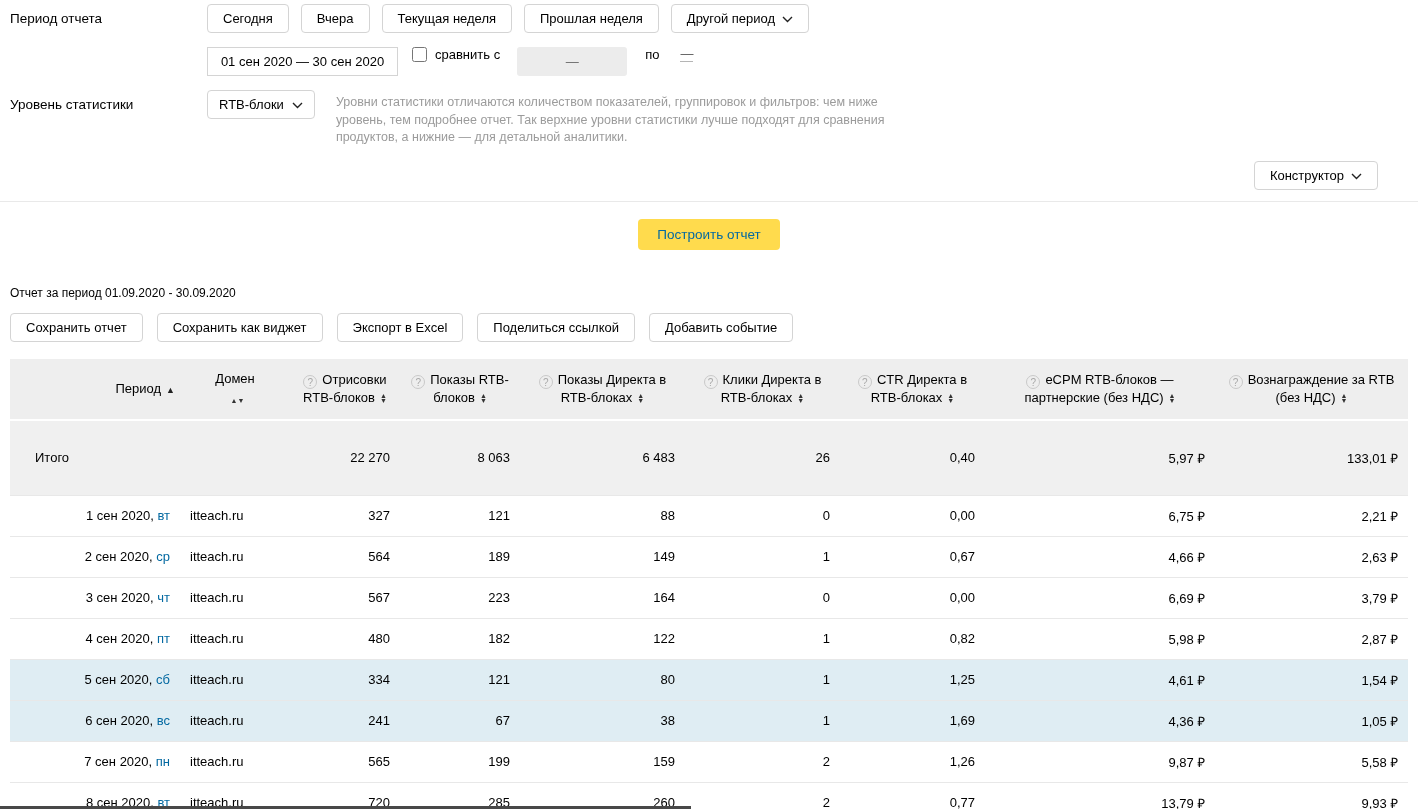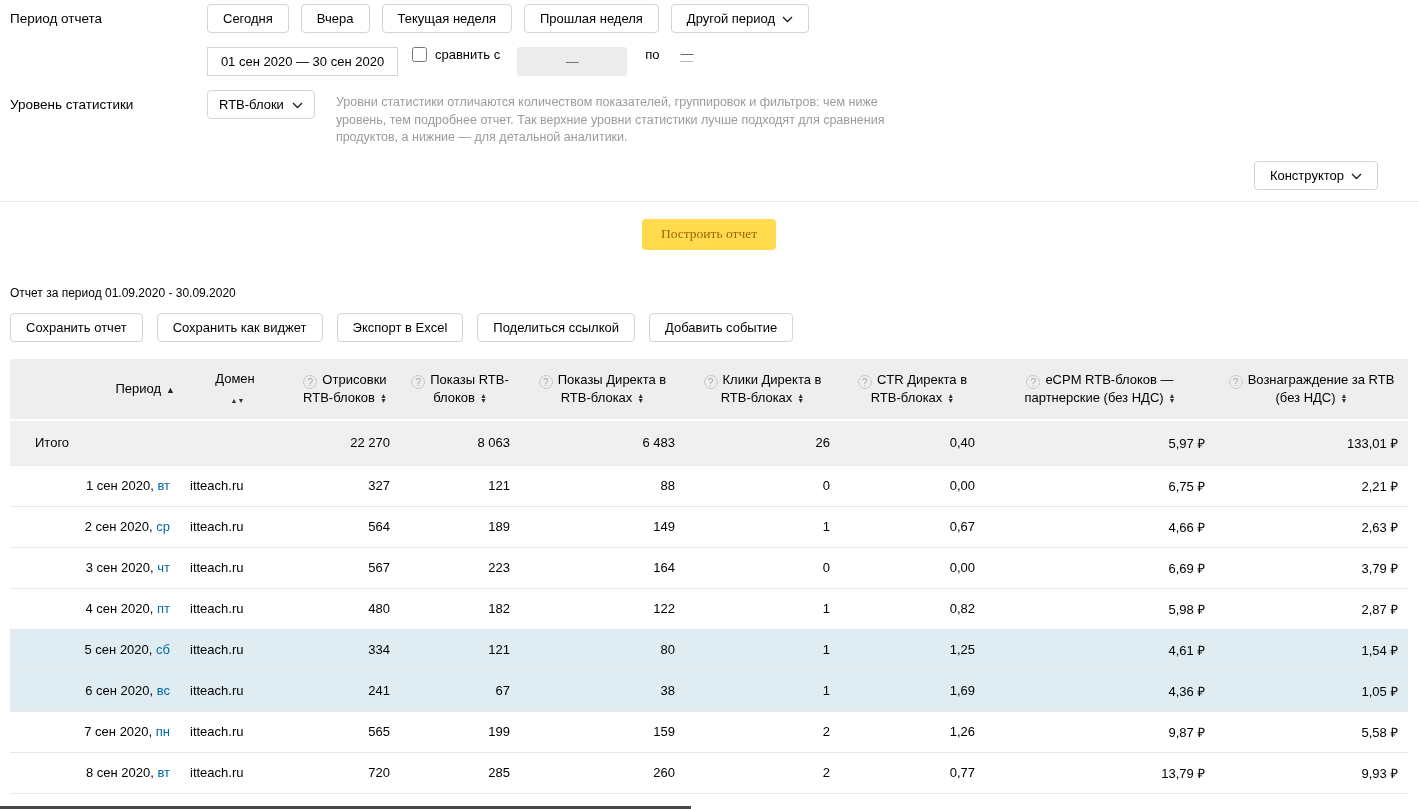--- a/index.html
+++ b/index.html
@@ -38,34 +38,34 @@
     display:inline-flex; align-items:center; gap:8px; height:29px; padding:0 11px;
     border:1px solid #d4d4d4; border-radius:4px; background:#fff; cursor:pointer; white-space:nowrap;
   }
   .hint { margin-left:21px; width:567px; padding-top:4px; color:#9b9b9b; font-size:12.5px; line-height:1.4; }
   .constructor-row { display:flex; justify-content:flex-end; padding:0 30px 0 0; margin-bottom:11px; }
   .divider { border-top:1px solid #e9e9e9; }
   
   .build-area { text-align:center; padding:17px 0 25px 0; }
   .build-btn {
     height:31px; padding:0 19px; background:#ffdb4d; border:none; border-radius:4px;
-    font-family:Liberation Serif, serif; font-size:13.5px; color:#a16207; cursor:pointer;
+    font-family:Liberation Sans, sans-serif; font-size:13.5px; color:#0369a1; cursor:pointer;
   }
   
   .report-title { font-size:12px; font-weight:400; margin:11px 10px 13px 10px; }
   .actions { display:flex; gap:14px; padding:0 10px; margin-bottom:17px; }
   
   table.report { width:1398px; margin:0 10px; border-collapse:collapse; table-layout:fixed; }
   table.report th {
     background:#eeeeee; font-weight:400; font-size:13px; color:#000;
     padding:11px 10px; vertical-align:middle; text-align:center; line-height:1.35; cursor:pointer;
   }
   table.report th.col-period { text-align:right; padding-right:5px; }
   table.report td { padding:11px 10px; font-size:13px; }
-  tr.totals td { background:#f0f0f0; border-top:2px solid #fff; padding:13px 10px; }
+  tr.totals td { background:#f0f0f0; border-top:2px solid #fff; padding:28px 10px; }
   tr.totals td.totals-label { text-align:left; padding-left:25px; }
   tbody tr.day-row td { border-top:1px solid #e8e8e8; }
   tbody tr.day-row.weekend td { background:#dfedf3; }
   td.num { text-align:right; }
   td.period-cell { text-align:right; padding-right:5px; white-space:nowrap; }
   td.domain-cell { text-align:left; padding-left:32px; }
   td.col-last, th.col-last { padding-right:13px; }
   .weekday { color:#0369a1; }
   .qicon {
     display:inline-block; width:14px; height:14px; margin-right:5px; vertical-align:-2px;

